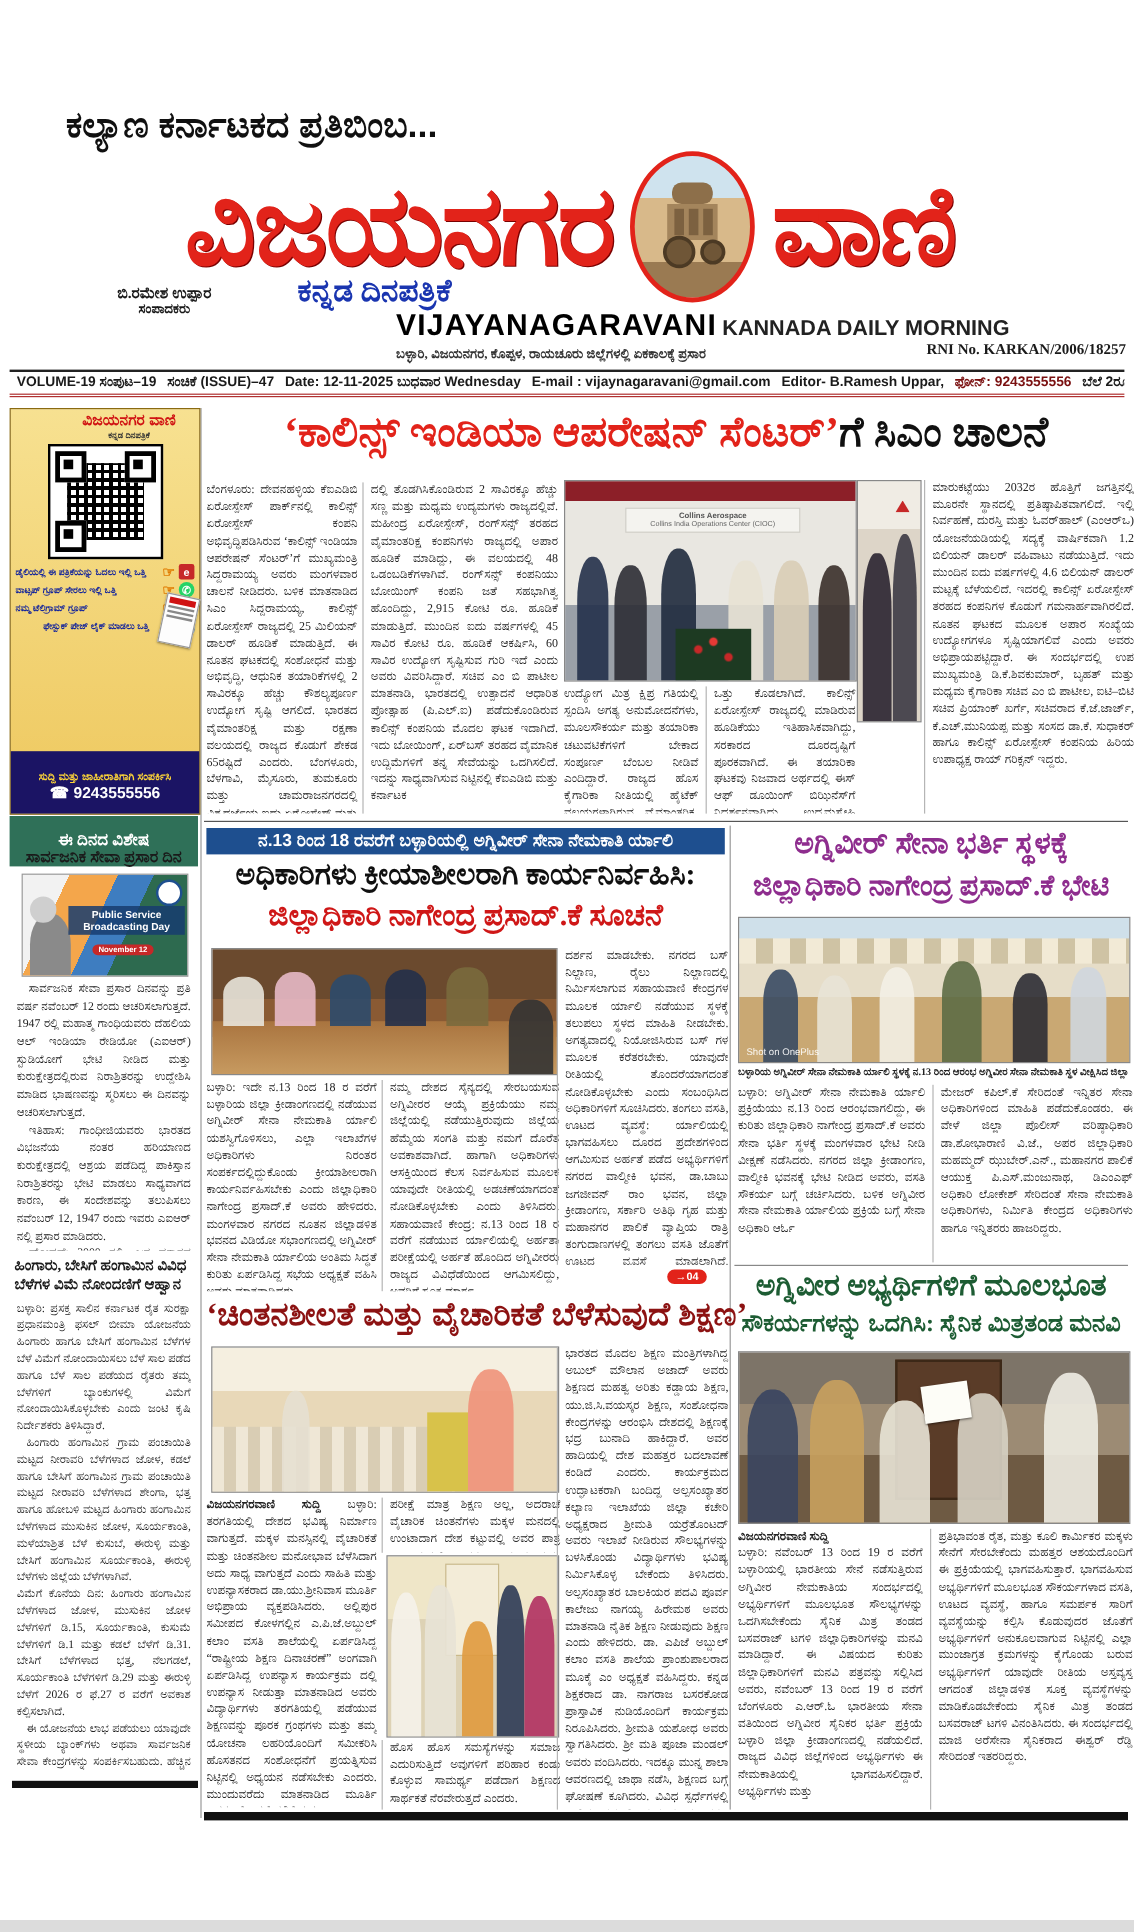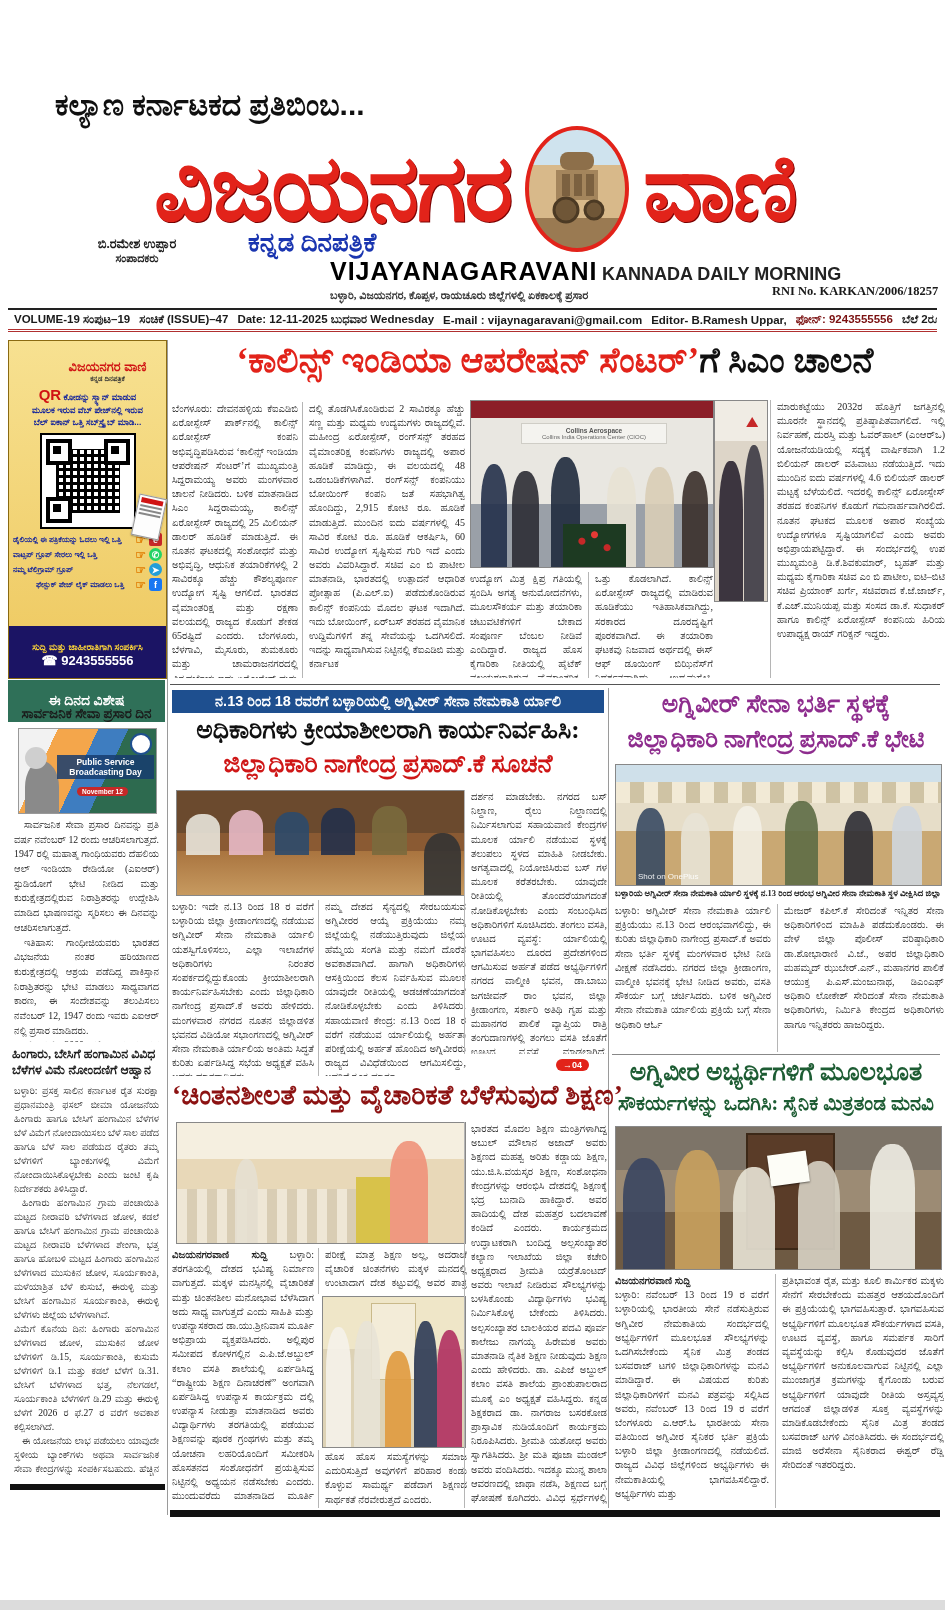--- a/index.html
+++ b/index.html
@@ -91,29 +91,23 @@
     <span>E-mail : vijaynagaravani@gmail.com</span>
     <span>Editor- B.Ramesh Uppar,</span>
     <span style="color:#7a1010;">ಫೋನ್: 9243555556</span>
     <span>ಬೆಲೆ 2ರೂ.</span>
 
   </div>
 
   <div class="vline" style="left:167px;top:340px;height:1175px;"></div>
 
   <div class="abs adbox" style="left:8px;top:340px;width:157px;height:337px;">
-    <div style="text-align:center;padding-top:16px;margin-left:40px;">
+    <div style="text-align:center;padding-top:0;margin-left:40px;">
       <span style="color:#d01313;font-weight:bold;font-size:13px;">ವಿಜಯನಗರ ವಾಣಿ</span>
       <div style="font-size:7px;font-weight:bold;color:#333;">ಕನ್ನಡ ದಿನಪತ್ರಿಕೆ</div>
-    </div>
-    <div style="text-align:center;color:#15259b;font-weight:bold;font-size:8.5px;line-height:1.35;padding:2px 4px;">
-      <span style="color:#d01313;font-size:15px;font-weight:bold;">QR</span>
-      <span>ಕೋಡನ್ನು ಸ್ಕ್ಯಾನ್ ಮಾಡುವ</span>
-      <div>ಮೂಲಕ ಇರುವ ವೆಬ್ ಪೇಜ್‌ನಲ್ಲಿ ಇರುವ</div>
-      <div>ಬೆಲ್ ಐಕಾನ್ ಒತ್ತಿ ಸಬ್‌ಸ್ಕ್ರೈಬ್ ಮಾಡಿ...</div>
     </div>
     <div class="qr">
       <div class="qr-eye" style="left:4px;top:4px;">
           <div></div>
         </div>
       <div class="qr-eye" style="right:4px;top:4px;">
           <div></div>
         </div>
       <div class="qr-eye" style="left:4px;bottom:4px;">
           <div></div>
@@ -263,21 +257,21 @@
   <div class="abs" style="left:612px;top:726px;width:328px;text-align:center;font-size:24px;font-weight:bold;color:#8e2d8e;white-space:nowrap;">ಜಿಲ್ಲಾಧಿಕಾರಿ ನಾಗೇಂದ್ರ ಪ್ರಸಾದ್.ಕೆ ಭೇಟಿ</div>
 
   <div class="photo" style="left:615px;top:764px;width:325px;height:120px;background:linear-gradient(180deg,#cfe0ea 0 18%,#e6ddc8 18% 55%,#c9a873 55% 100%);">
     <div class="abs" style="left:0;top:14%;width:100%;height:18%;background:repeating-linear-gradient(90deg,#f2ead6 0 14px,#cfc3a4 14px 28px);"></div>
     <div class="p-fig" style="left:6%;width:9%;height:64%;background:#394a63;"></div>
     <div class="p-fig" style="left:20%;width:9%;height:60%;background:#e8e3d6;"></div>
     <div class="p-fig" style="left:36%;width:9%;height:66%;background:#f3efe6;"></div>
     <div class="p-fig" style="left:52%;width:10%;height:70%;background:#5d6b45;"></div>
     <div class="p-fig" style="left:70%;width:9%;height:62%;background:#2c2c34;"></div>
     <div class="p-fig" style="left:85%;width:9%;height:66%;background:#cfd6de;"></div>
-    <div class="abs sans" style="left:22px;bottom:4px;color:#fff;font-size:8px;opacity:.9;">Shot on OnePlus</div>
+    <div class="abs sans" style="left:6px;bottom:4px;color:#fff;font-size:8px;opacity:.9;">Shot on OnePlus</div>
   </div>
   <div class="abs caption" style="left:615px;top:888px;width:325px;white-space:nowrap;overflow:hidden;font-size:8.5px;">ಬಳ್ಳಾರಿಯ ಅಗ್ನಿವೀರ್ ಸೇನಾ ನೇಮಕಾತಿ ರ್ಯಾಲಿ ಸ್ಥಳಕ್ಕೆ ನ.13 ರಿಂದ ಆರಂಭ ಅಗ್ನಿವೀರ ಸೇನಾ ನೇಮಕಾತಿ ಸ್ಥಳ ವೀಕ್ಷಿಸಿದ ಜಿಲ್ಲಾಧಿಕಾರಿ</div>
 
   <div class="abs body-txt just" style="left:615px;top:904px;width:156px;height:148px;">ಬಳ್ಳಾರಿ: ಅಗ್ನಿವೀರ್ ಸೇನಾ ನೇಮಕಾತಿ ರ್ಯಾಲಿ ಪ್ರಕ್ರಿಯೆಯು ನ.13 ರಿಂದ ಆರಂಭವಾಗಲಿದ್ದು, ಈ ಕುರಿತು ಜಿಲ್ಲಾಧಿಕಾರಿ ನಾಗೇಂದ್ರ ಪ್ರಸಾದ್.ಕೆ ಅವರು ಸೇನಾ ಭರ್ತಿ ಸ್ಥಳಕ್ಕೆ ಮಂಗಳವಾರ ಭೇಟಿ ನೀಡಿ ವೀಕ್ಷಣೆ ನಡೆಸಿದರು. ನಗರದ ಜಿಲ್ಲಾ ಕ್ರೀಡಾಂಗಣ, ವಾಲ್ಮೀಕಿ ಭವನಕ್ಕೆ ಭೇಟಿ ನೀಡಿದ ಅವರು, ವಸತಿ ಸೌಕರ್ಯ ಬಗ್ಗೆ ಚರ್ಚಿಸಿದರು. ಬಳಿಕ ಅಗ್ನಿವೀರ ಸೇನಾ ನೇಮಕಾತಿ ರ್ಯಾಲಿಯ ಪ್ರಕ್ರಿಯೆ ಬಗ್ಗೆ ಸೇನಾ ಅಧಿಕಾರಿ ಆರ್ಓ</div>
   <div class="abs body-txt just rule" style="left:777px;top:904px;width:160px;height:148px;">ಮೇಜರ್ ಕಪಿಲ್.ಕೆ ಸೇರಿದಂತೆ ಇನ್ನಿತರ ಸೇನಾ ಅಧಿಕಾರಿಗಳಿಂದ ಮಾಹಿತಿ ಪಡೆದುಕೊಂಡರು. ಈ ವೇಳೆ ಜಿಲ್ಲಾ ಪೊಲೀಸ್ ವರಿಷ್ಠಾಧಿಕಾರಿ ಡಾ.ಶೋಭಾರಾಣಿ ವಿ.ಜೆ., ಅಪರ ಜಿಲ್ಲಾಧಿಕಾರಿ ಮಹಮ್ಮದ್ ಝುಬೇರ್.ಎನ್., ಮಹಾನಗರ ಪಾಲಿಕೆ ಆಯುಕ್ತ ಪಿ.ಎಸ್.ಮಂಜುನಾಥ, ಡಿಎಂಎಫ್ ಅಧಿಕಾರಿ ಲೋಕೇಶ್ ಸೇರಿದಂತೆ ಸೇನಾ ನೇಮಕಾತಿ ಅಧಿಕಾರಿಗಳು, ನಿರ್ಮಿತಿ ಕೇಂದ್ರದ ಅಧಿಕಾರಿಗಳು ಹಾಗೂ ಇನ್ನಿತರರು ಹಾಜರಿದ್ದರು.</div>
   <div class="hline" style="left:612px;top:1054px;width:328px;background:#888;"></div>
 
   <div class="abs" style="left:612px;top:1058px;width:328px;text-align:center;font-size:25px;font-weight:bold;color:#1d5c33;white-space:nowrap;">ಅಗ್ನಿವೀರ ಅಭ್ಯರ್ಥಿಗಳಿಗೆ ಮೂಲಭೂತ</div>
   <div class="abs" style="left:612px;top:1092px;width:328px;text-align:center;font-size:20px;font-weight:bold;color:#1d5c33;white-space:nowrap;">ಸೌಕರ್ಯಗಳನ್ನು ಒದಗಿಸಿ: ಸೈನಿಕ ಮಿತ್ರತಂಡ ಮನವಿ</div>
 

